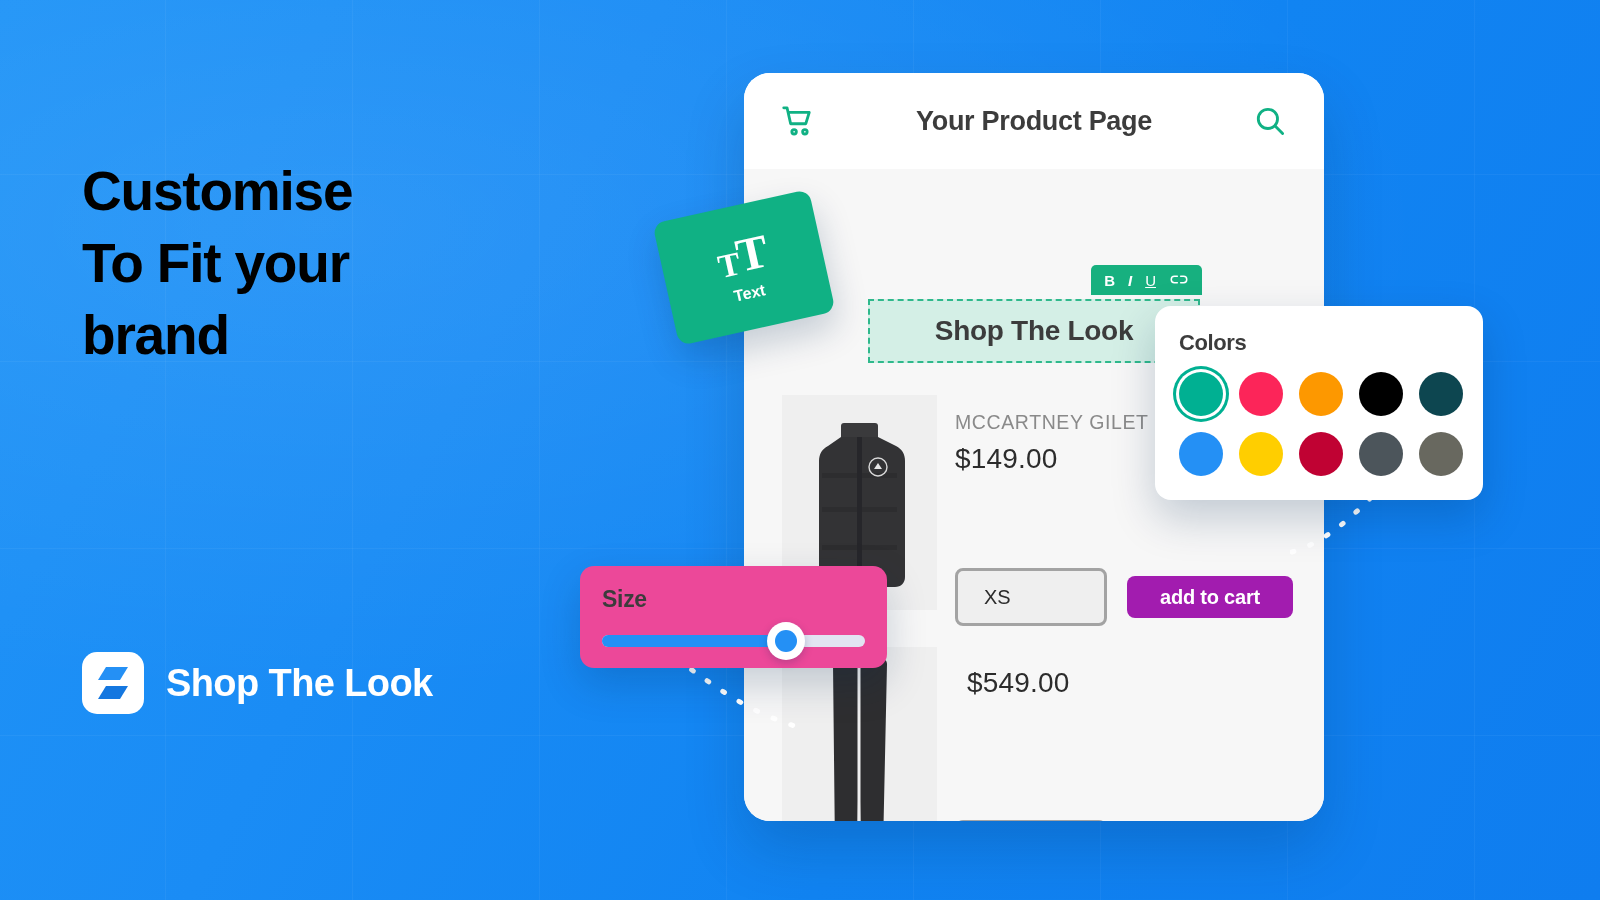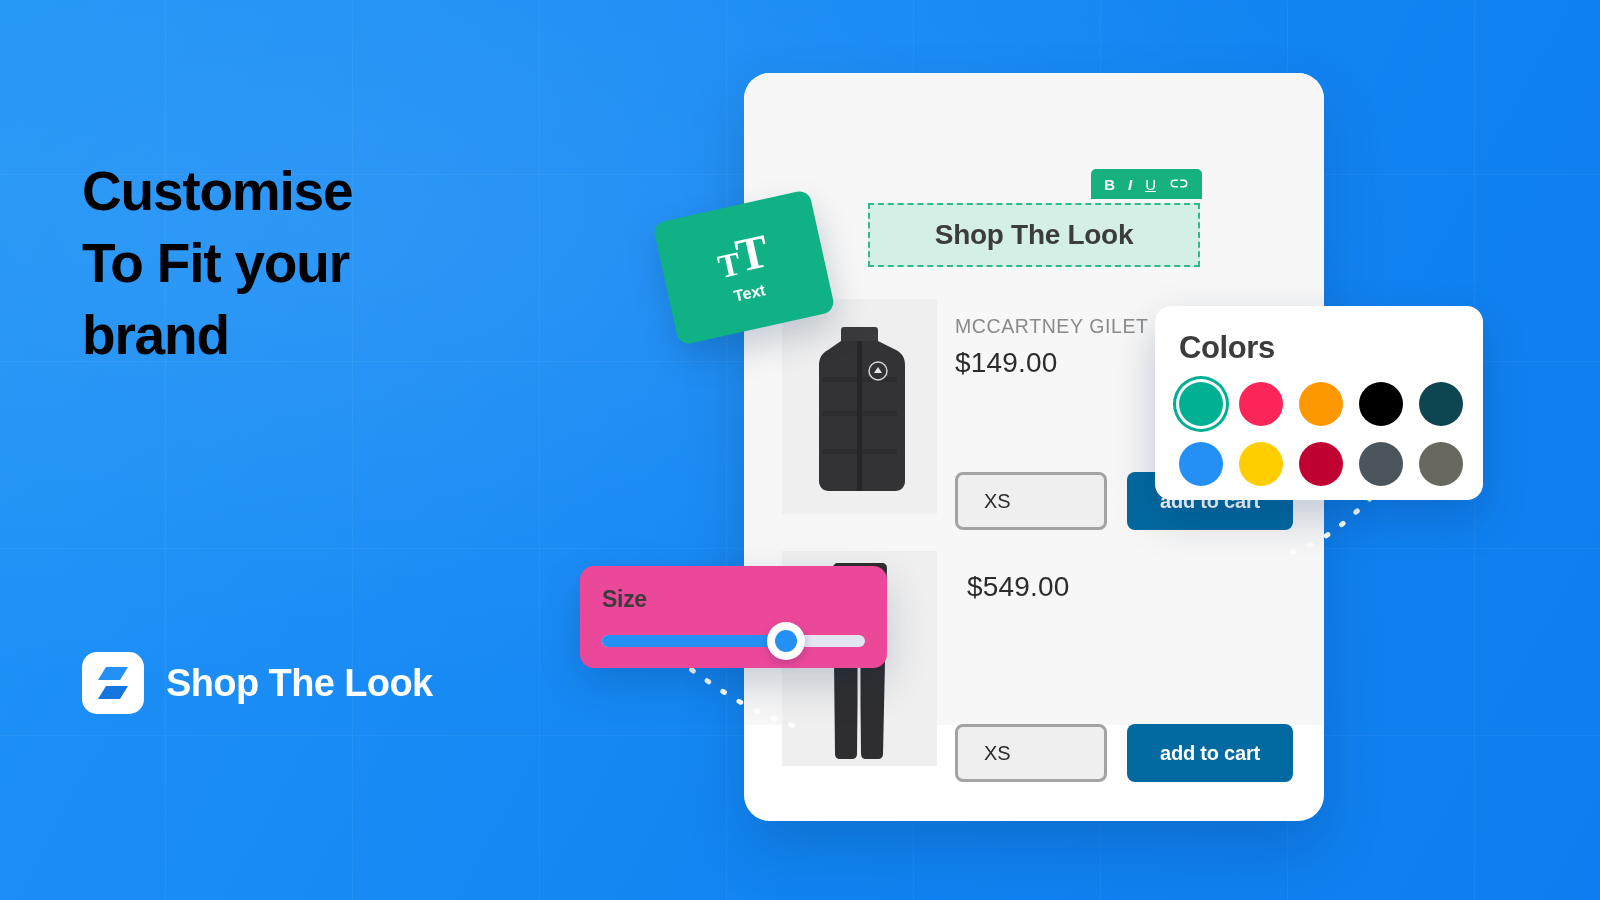--- a/index.html
+++ b/index.html
@@ -142,22 +142,22 @@
   .size-select {
     width:152px; height:58px;
     background:#EFEFEF;
     border:3px solid #a3a3a3;
     border-radius:8px;
     display:flex; align-items:center;
     padding-left:26px;
     font-size:20px; color:#2C2C2C;
   }
   .cart-btn {
-    width:166px; height:58px;
-    background:#0369a1;
+    width:166px; height:42px;
+    background:#a21caf;
     border:none; border-radius:8px;
     color:#fff; font-size:20px; font-weight:bold;
     letter-spacing:-.2px;
     display:flex; align-items:center; justify-content:center;
     cursor:pointer;
   }
 
   
   #text-card {
     position:absolute; left:664px; top:205px;
@@ -183,21 +183,21 @@
   
   #colors-panel {
     position:absolute; left:1155px; top:306px;
     width:328px; height:194px;
     background:#fff;
     border-radius:16px;
     box-shadow:0 18px 44px rgba(5,40,80,.22);
     padding:24px 24px 0 24px;
   }
   #colors-title {
-    font-size:31px; font-weight:bold; color:#3C3C3C;
+    font-size:22px; font-weight:bold; color:#3C3C3C;
     letter-spacing:-.4px; margin-bottom:16px;
   }
   #colors-grid {
     display:grid;
     grid-template-columns:repeat(5,44px);
     grid-auto-rows:44px;
     gap:16px 16px;
   }
   .swatch {
     width:44px; height:44px; border-radius:50%;
@@ -271,20 +271,36 @@
       <path d="M12 2 H34 L26 15 H4 Z" fill="#2490F5"></path>
       <path d="M12 21 H34 L26 34 H4 Z" fill="#1477E0"></path>
       <path d="M21 8 H30 L17 28 H8 Z" fill="#fff" opacity="0"></path>
     </svg>
   </div>
   <div id="brand-name">Shop The Look</div>
 </div>
 
 <div id="phone">
 
+  <div id="phone-header">
+    <span class="hdr-icon">
+      <svg viewBox="0 0 24 24" fill="none" stroke="#10B184" stroke-width="1.9" stroke-linecap="round" stroke-linejoin="round" width="36" height="36">
+        <path d="M2.5 3.2h2.2l2.4 10.6h10.1l2.3-7.6H6.2"></path>
+        <circle cx="9.4" cy="19.2" r="1.5"></circle>
+        <circle cx="16.6" cy="19.2" r="1.5"></circle>
+      </svg>
+    </span>
+    <div id="phone-title">Your Product Page</div>
+    <span class="hdr-icon">
+      <svg viewBox="0 0 24 24" fill="none" stroke="#10B184" stroke-width="1.9" stroke-linecap="round" width="36" height="36">
+        <circle cx="10.6" cy="10.6" r="6.4"></circle>
+        <line x1="15.4" y1="15.4" x2="20.4" y2="20.4"></line>
+      </svg>
+    </span>
+  </div>
 
   <div id="phone-body">
 
     <div id="section-title-wrap">
       <div id="text-toolbar">
         <span class="tb-b">B</span>
         <span class="tb-i">I</span>
         <span class="tb-u">U</span>
         <span class="tb-link">
           <svg viewBox="0 0 24 12" width="20" height="11" fill="none" stroke="#fff" stroke-width="1.8" stroke-linecap="round">

